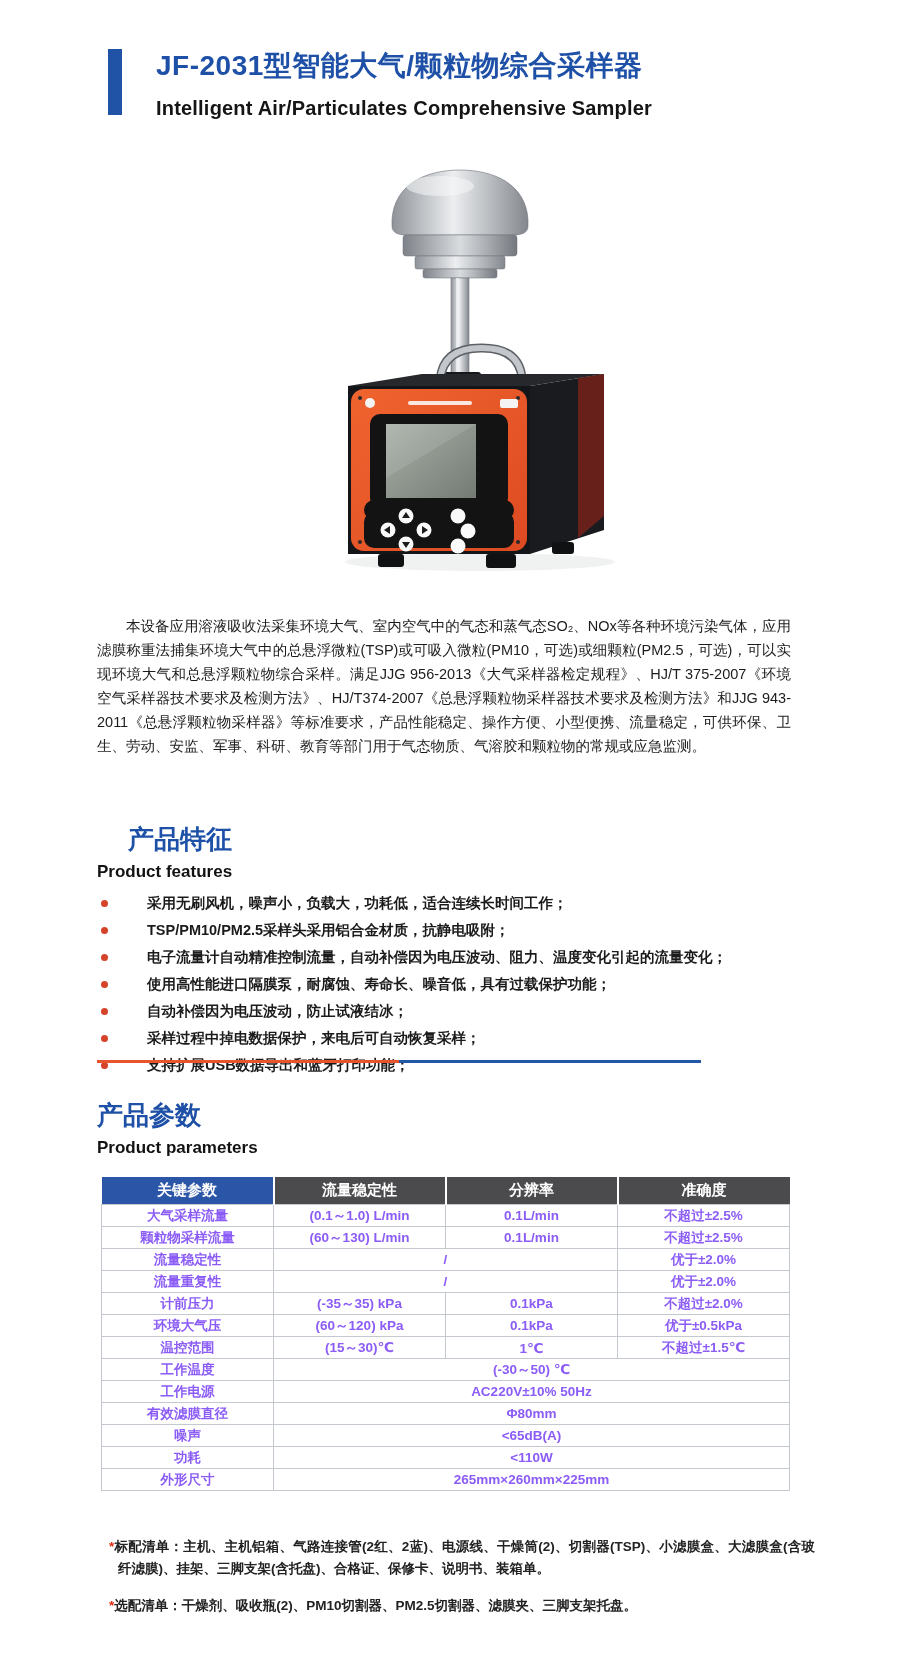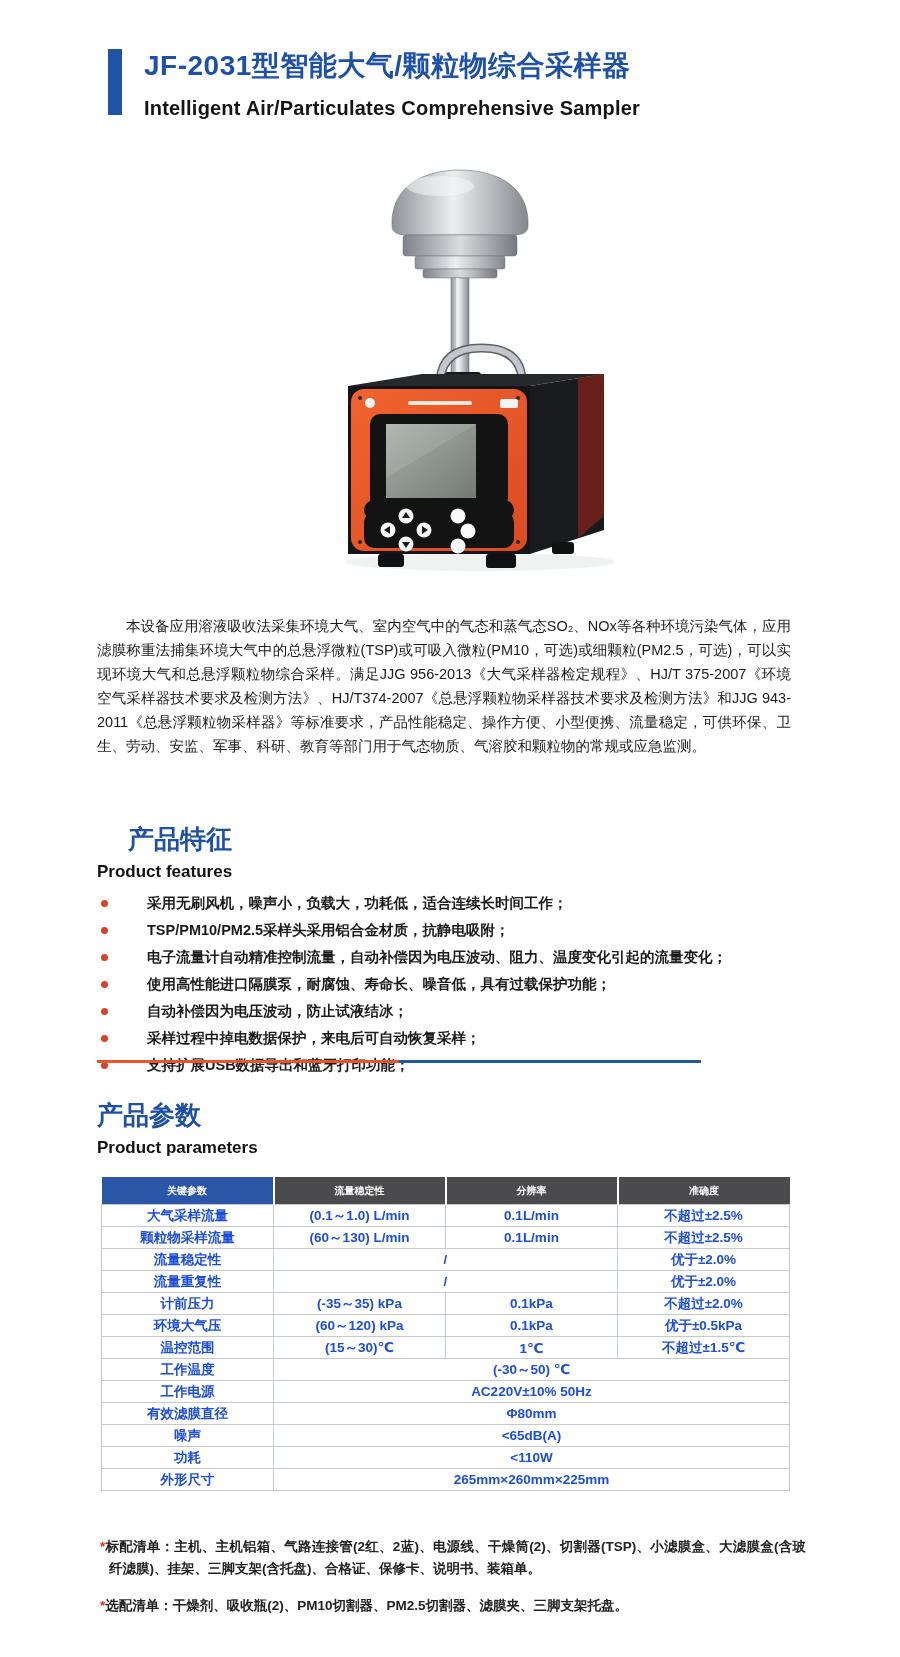--- a/index.html
+++ b/index.html
@@ -9,21 +9,21 @@
   }
   .page{
     position:relative;
     width:900px;height:1657px;
     margin:0 auto;
     background:radial-gradient(ellipse 120% 110% at 50% 45%, #ffffff 78%, #eef1f5 100%);
     overflow:hidden;
   }
 
   
-  .header{position:absolute;top:49px;left:108px;display:flex;}
+  .header{position:absolute;top:49px;left:108px;display:flex;gap:12px;}
   .header .bar{width:14px;height:66px;background:#2053a6;flex:none;}
   .header .titles{margin-left:22px;}
   .title-cn{font-size:28px;font-weight:700;color:#1d50a6;letter-spacing:.5px;line-height:34px;}
   .title-en{font-size:20px;font-weight:600;color:#151515;line-height:26px;margin-top:12px;letter-spacing:.2px;}
 
   
   .figure{position:absolute;top:156px;left:290px;width:340px;height:418px;}
 
   
   .description{
@@ -46,32 +46,32 @@
 
   
   .divider{position:absolute;top:1060px;left:97px;width:604px;height:3px;display:flex;}
   .divider .seg-orange{width:50%;height:100%;background:#e8542e;}
   .divider .seg-blue{width:50%;height:100%;background:#2257a8;}
 
   
   .params-table{position:absolute;top:1177px;left:101px;width:689px;}
   .params-table table{width:100%;border-collapse:collapse;table-layout:fixed;}
   .params-table th{
-    height:27px;font-size:10px;font-weight:700;color:#ffffff;
+    height:27px;font-size:15px;font-weight:700;color:#ffffff;
     background:#4b4b4e;border-left:2px solid #ffffff;padding:0;text-align:center;
   }
   .params-table th:first-child{background:#2b55a7;border-left:none;}
   .params-table td{
-    height:21px;font-size:13.5px;font-weight:600;color:#1d4ed8;
+    height:21px;font-size:13.5px;font-weight:600;color:#8b5cf6;
     border:1px solid #c4c8cf;padding:0 4px;text-align:center;background:#ffffff;
     overflow:hidden;white-space:nowrap;
   }
 
   
-  .footnotes{position:absolute;top:1536px;left:100px;width:706px;}
+  .footnotes{position:absolute;top:1536px;left:109px;width:706px;}
   .footnotes p{margin:0 0 15px;font-size:13.5px;font-weight:700;color:#222222;line-height:22px;padding-left:9px;text-indent:-9px;text-align:justify;}
   .footnotes .mark{color:#e02a12;}
 </style>
 </head>
 <body>
 
 <div class="page">
 
   <div class="header">
     <div class="bar"></div>

